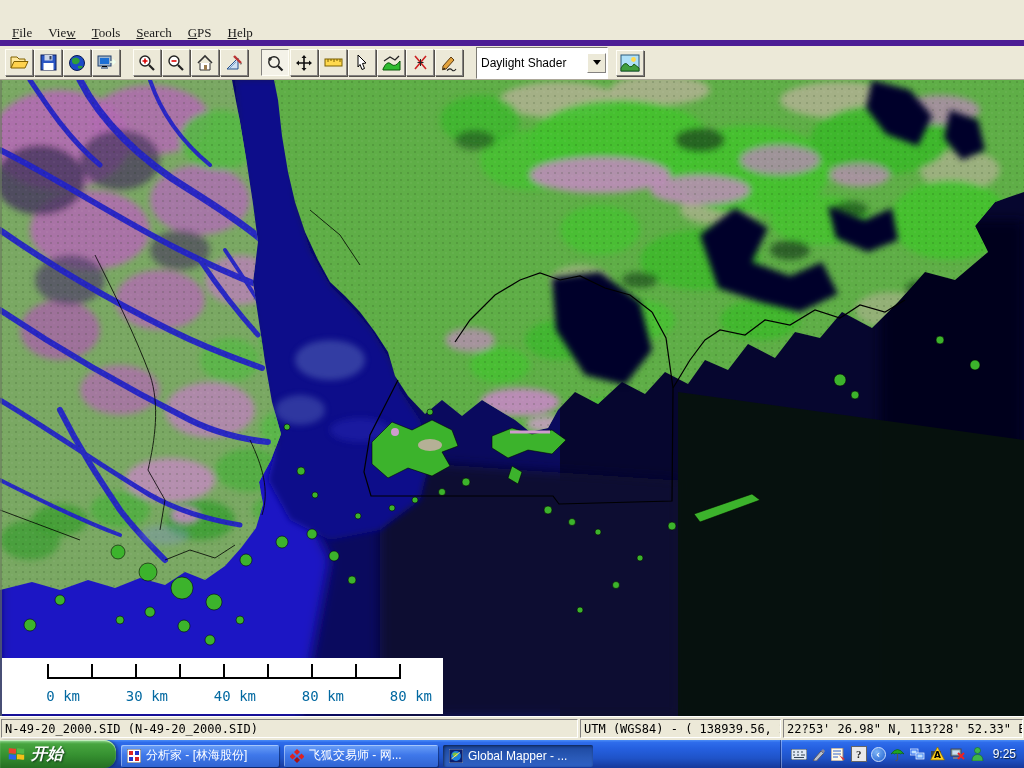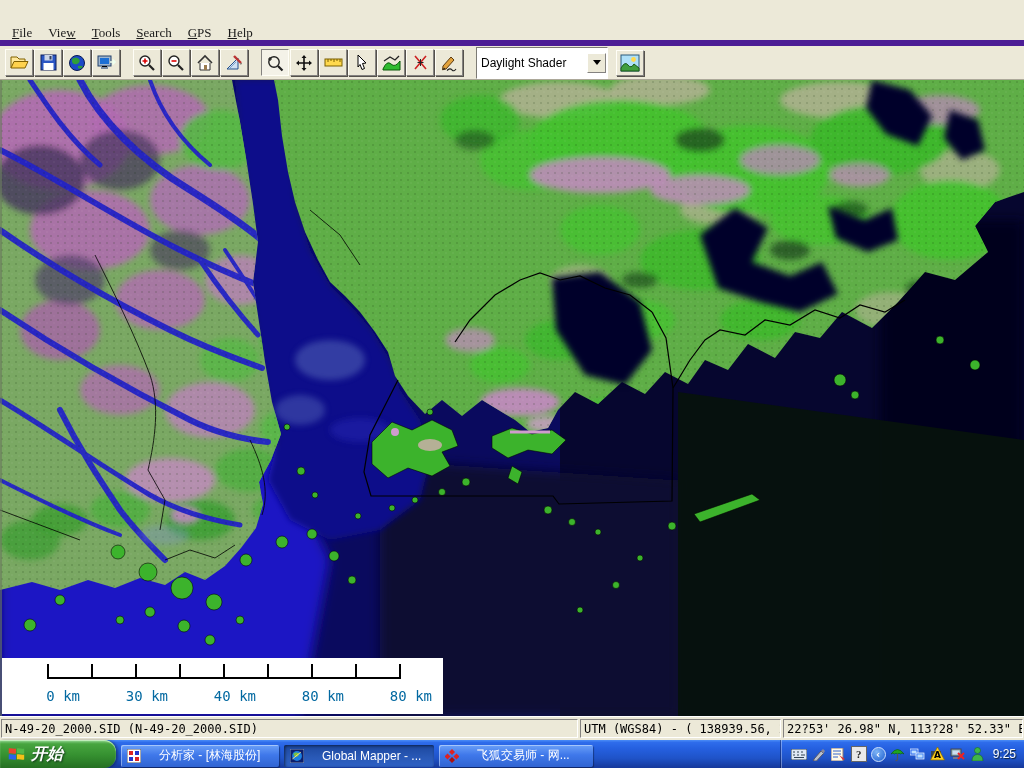--- a/index.html
+++ b/index.html
@@ -61,21 +61,21 @@
     display:flex;align-items:center;}
   .startbtn{width:116px;height:28px;border-radius:0 12px 12px 0;flex:0 0 auto;
     background:linear-gradient(180deg,#8fd48f 0%,#47a53f 14%,#359030 55%,#256f22 100%);
     box-shadow:inset 0 1px 1px #c8f0c0,2px 0 3px rgba(0,0,0,.35);
     display:flex;align-items:center;padding-left:6px;box-sizing:border-box;}
   .startbtn .start-label{color:#fff;font:bold italic 16px "Liberation Sans",sans-serif;
     margin-left:5px;text-shadow:1px 1px 2px #14381a;}
   .taskbtn{height:22px;margin:3px 0 0 5px;border-radius:2px;padding:0 6px;box-sizing:border-box;
     background:linear-gradient(180deg,#6ba0f8 0%,#3f78ea 45%,#3064d2 100%);
     box-shadow:inset 1px 1px 0 rgba(255,255,255,.4),1px 1px 1px rgba(0,0,0,.35);
-    display:flex;align-items:center;gap:18px;color:#fff;font:12px "Liberation Sans",sans-serif;
+    display:flex;align-items:center;gap:5px;color:#fff;font:12px "Liberation Sans",sans-serif;
     white-space:nowrap;overflow:hidden;}
   .taskbtn.active{background:linear-gradient(180deg,#1c479e 0%,#2a5ab8 60%,#2d60c4 100%);
     box-shadow:inset 1px 1px 3px rgba(0,0,0,.55);}
   .taskbtn .tlabel{overflow:hidden;text-overflow:ellipsis;}
   .t1{width:158px;} .t2{width:154px;} .t3{width:150px;} .t4{width:190px;}
   .tray{margin-left:auto;height:28px;display:flex;align-items:center;gap:4px;padding:0 8px 0 10px;
     border-left:1px solid rgba(0,0,30,.35);box-shadow:inset 1px 0 0 rgba(255,255,255,.35);}
   .tray-ico{width:16px;height:16px;display:flex;align-items:center;justify-content:center;flex:0 0 auto;}
   .chev{width:15px;height:15px;border-radius:50%;background:radial-gradient(circle at 35% 30%,#7db4f5,#1d5dd0);
     color:#fff;font:bold 10px "DejaVu Sans",sans-serif;display:flex;align-items:center;justify-content:center;
@@ -470,40 +470,40 @@
       <svg width="14" height="14" viewBox="0 0 14 14">
         <rect width="14" height="14" fill="#fff" stroke="#555"></rect>
         <rect x="2" y="2" width="4" height="4" fill="#d22"></rect>
           <rect x="8" y="2" width="4" height="4" fill="#23c"></rect>
         <rect x="2" y="8" width="4" height="4" fill="#23c"></rect>
           <rect x="8" y="8" width="4" height="4" fill="#d22"></rect>
       </svg>
       <span class="tlabel">分析家 - [林海股份]</span>
     </div>
 
+    <div class="taskbtn t2">
+      <svg width="14" height="14" viewBox="0 0 14 14">
+        <path d="M7,0 L10,3 L7,6 L4,3 Z" fill="#d22"></path>
+        <path d="M2.5,4.5 L5.5,7.5 L2.5,10.5 L-0.5,7.5 Z" fill="#d22"></path>
+        <path d="M11.5,4.5 L14.5,7.5 L11.5,10.5 L8.5,7.5 Z" fill="#d22"></path>
+        <path d="M7,8 L10,11 L7,14 L4,11 Z" fill="#a11"></path>
+      </svg>
+      <span class="tlabel">飞狐交易师 - 网...</span>
+    </div>
+
     <div class="taskbtn t3 active">
       <svg width="14" height="14" viewBox="0 0 17 17">
         <rect width="17" height="17" fill="#0b1e6e" stroke="#9ab"></rect>
         <circle cx="8.5" cy="8.5" r="6" fill="#1b7ee0"></circle>
         <path d="M4,6 Q7,3 10,5 Q12,7 9,9 Q6,10 5,8 Z" fill="#7ac142"></path>
         <path d="M3,12 L13,4" stroke="#ffe37a" stroke-width="1.2"></path>
       </svg>
       <span class="tlabel">Global Mapper - ...</span>
     </div>
 
-    <div class="taskbtn t2">
-      <svg width="14" height="14" viewBox="0 0 14 14">
-        <path d="M7,0 L10,3 L7,6 L4,3 Z" fill="#d22"></path>
-        <path d="M2.5,4.5 L5.5,7.5 L2.5,10.5 L-0.5,7.5 Z" fill="#d22"></path>
-        <path d="M11.5,4.5 L14.5,7.5 L11.5,10.5 L8.5,7.5 Z" fill="#d22"></path>
-        <path d="M7,8 L10,11 L7,14 L4,11 Z" fill="#a11"></path>
-      </svg>
-      <span class="tlabel">飞狐交易师 - 网...</span>
-    </div>
-
 
     <div class="tray">
       <span class="tray-ico">
         <svg width="16" height="11" viewBox="0 0 16 11">
             <rect width="16" height="11" rx="1" fill="#dfe8f5" stroke="#345"></rect>
             <path d="M2,3 H4 M6,3 H8 M10,3 H12 M2,6 H4 M6,6 H8 M10,6 H14 M3,8.5 H13" stroke="#345" stroke-width="1"></path>
           </svg>
       </span>
       <span class="tray-ico">
         <svg width="14" height="14" viewBox="0 0 14 14">

